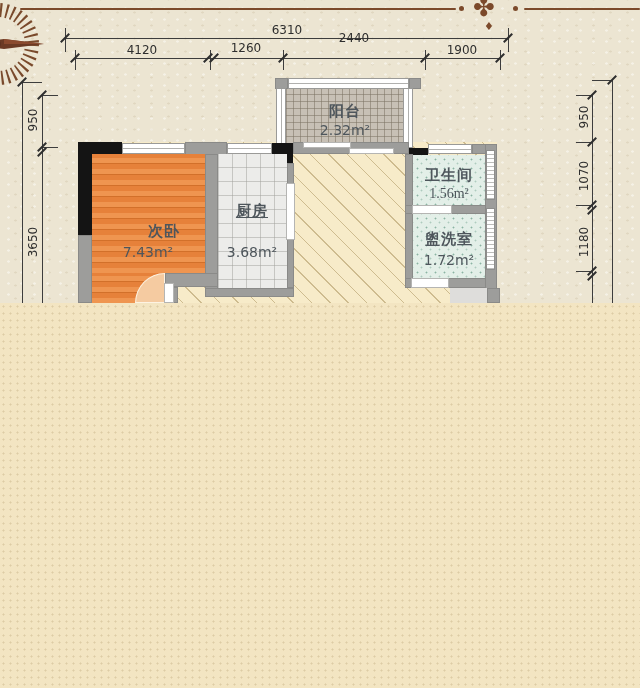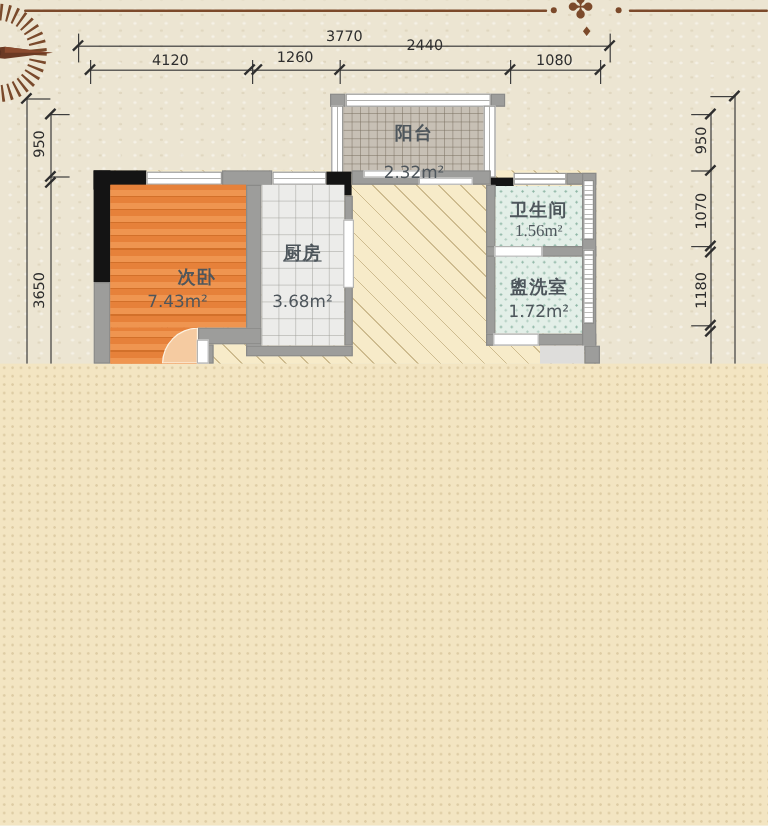--- a/index.html
+++ b/index.html
@@ -76,38 +76,38 @@
     <polygon points="-42,0 6,-5 46,0 6,5" fill="#6b3a24"></polygon>
     <polygon points="6,-5 46,0 6,0" fill="#8a4a2e"></polygon>
     <circle r="3" fill="#5d3220"></circle>
   </svg>
 
   <div class="abs dl" style="left:65px;top:38px;width:443px;height:1px;"></div>
   <div class="abs dl" style="left:65px;top:28px;width:1px;height:24px;"></div>
   <div class="abs dl" style="left:508px;top:28px;width:1px;height:24px;"></div>
   <div class="abs tk" style="left:59px;top:37px;"></div>
   <div class="abs tk" style="left:502px;top:37px;"></div>
-  <div class="abs dlabel" style="left:257px;top:23px;">3770</div>
+  <div class="abs dlabel" style="left:257px;top:23px;">6310</div>
 
   <div class="abs dl" style="left:75px;top:58px;width:425px;height:1px;"></div>
   <div class="abs dl" style="left:75px;top:50px;width:1px;height:20px;"></div>
   <div class="abs dl" style="left:210px;top:50px;width:1px;height:20px;"></div>
   <div class="abs dl" style="left:283px;top:50px;width:1px;height:20px;"></div>
   <div class="abs dl" style="left:425px;top:50px;width:1px;height:20px;"></div>
   <div class="abs dl" style="left:500px;top:50px;width:1px;height:20px;"></div>
   <div class="abs tk" style="left:69px;top:57px;"></div>
   <div class="abs tk" style="left:202px;top:57px;"></div>
   <div class="abs tk" style="left:208px;top:57px;"></div>
   <div class="abs tk" style="left:277px;top:57px;"></div>
   <div class="abs tk" style="left:419px;top:57px;"></div>
   <div class="abs tk" style="left:494px;top:57px;"></div>
   <div class="abs dlabel" style="left:112px;top:43px;">4120</div>
   <div class="abs dlabel" style="left:216px;top:41px;">1260</div>
   <div class="abs dlabel" style="left:324px;top:31px;">2440</div>
-  <div class="abs dlabel" style="left:432px;top:43px;">1080</div>
+  <div class="abs dlabel" style="left:432px;top:43px;">1900</div>
 
   <div class="abs dl" style="left:22px;top:82px;width:1px;height:221px;"></div>
   <div class="abs dl" style="left:22px;top:82px;width:20px;height:1px;"></div>
   <div class="abs tk" style="left:16px;top:81px;"></div>
   <div class="abs dl" style="left:42px;top:95px;width:1px;height:208px;"></div>
   <div class="abs dl" style="left:42px;top:95px;width:16px;height:1px;"></div>
   <div class="abs dl" style="left:42px;top:147px;width:16px;height:1px;"></div>
   <div class="abs tk" style="left:36px;top:94px;"></div>
   <div class="abs tk" style="left:36px;top:146px;"></div>
   <div class="abs tk" style="left:36px;top:151px;"></div>
@@ -176,21 +176,21 @@
   <div class="abs btile" style="left:413px;top:214px;width:72px;height:64px;"></div>
   <div class="abs w" style="left:405px;top:278px;width:92px;height:10px;"></div>
   <div class="abs door" style="left:411px;top:278px;width:38px;height:10px;"></div>
   <div class="abs w" style="left:485px;top:144px;width:12px;height:148px;"></div>
   <div class="abs ladder" style="left:486px;top:150px;width:9px;height:50px;"></div>
   <div class="abs ladder" style="left:486px;top:208px;width:9px;height:62px;"></div>
   <div class="abs" style="left:450px;top:288px;width:37px;height:15px;background:#dedddb;"></div>
   <div class="abs w" style="left:487px;top:288px;width:13px;height:15px;"></div>
 
   <div class="abs rname" style="left:305px;top:102px;">阳台</div>
-  <div class="abs rarea" style="left:305px;top:136px;">2.32m²</div>
+  <div class="abs rarea" style="left:305px;top:122px;">2.32m²</div>
 
   <div class="abs rname" style="left:124px;top:222px;">次卧</div>
   <div class="abs rarea" style="left:108px;top:244px;">7.43m²</div>
 
   <div class="abs rname" style="left:212px;top:202px;text-decoration:underline;">厨房</div>
   <div class="abs rarea" style="left:212px;top:244px;">3.68m²</div>
 
   <div class="abs rname" style="left:409px;top:166px;">卫生间</div>
   <div class="abs rarea" style="left:409px;top:186px;font-family:Liberation Serif, serif;">1.56m²</div>
 

